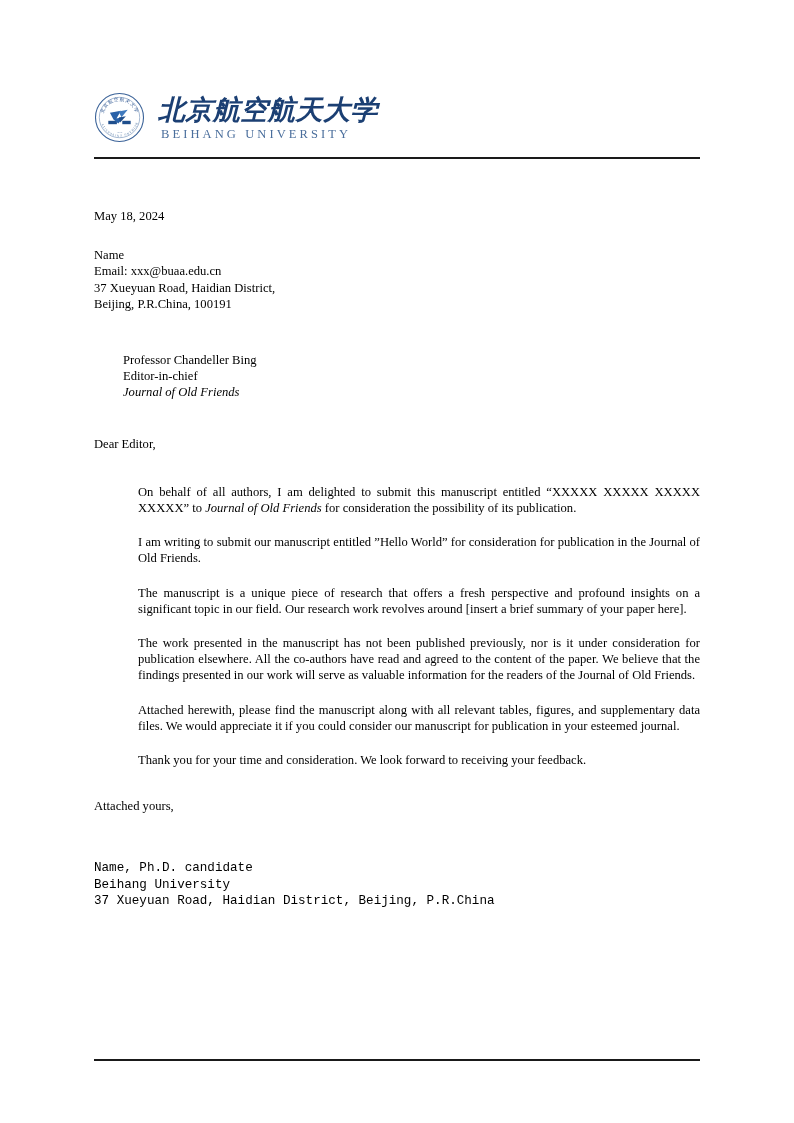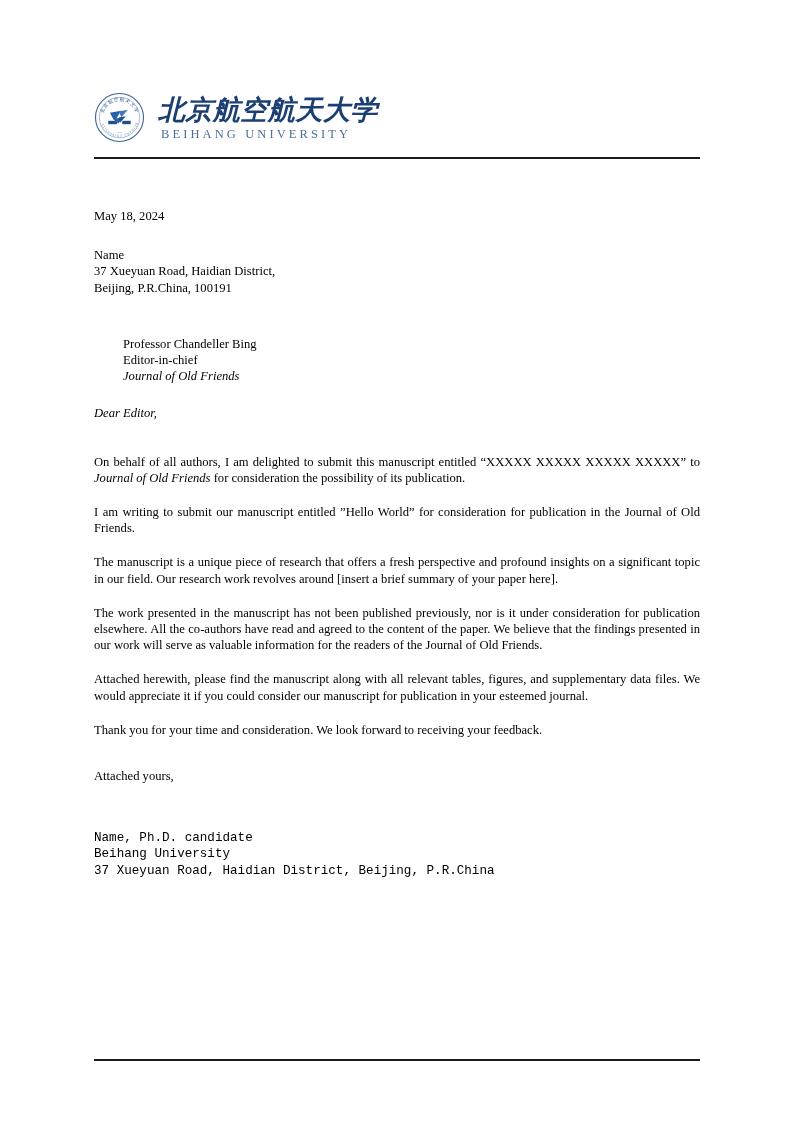--- a/index.html
+++ b/index.html
@@ -106,28 +106,28 @@
   .sender-block .ln { display: block; }
 
   .recipient-block {
     margin-top: 40px;
     margin-left: 29px;
   }
   .recipient-block .ln { display: block; }
   .italic { font-style: italic; }
 
   .salutation {
-    margin-top: 21px;
-    font-style: italic;
+    margin-top: 35px;
   }
 
   .para {
     margin-top: 18px;
     text-align: justify;
     text-justify: inter-word;
+    margin-left: 44px;
   }
   .para:first-of-type { margin-top: 0; }
 
   .para-group { margin-top: 32px; }
 
   .closing {
     margin-top: 30px;
   }
 
   .signature-block {
@@ -171,20 +171,21 @@
     </div>
   </div>
 
   <div class="rule-top"></div>
 
   <div class="content">
 
     <div class="sender-block">
       <div class="date-line">May 18, 2024</div>
       <span class="ln">Name</span>
+      <span class="ln">Email: xxx@buaa.edu.cn</span>
       <span class="ln">37 Xueyuan Road, Haidian District,</span>
       <span class="ln">Beijing, P.R.China, 100191</span>
     </div>
 
     <div class="recipient-block">
       <span class="ln">Professor Chandeller Bing</span>
       <span class="ln">Editor-in-chief</span>
       <span class="ln italic">Journal of Old Friends</span>
     </div>
 

